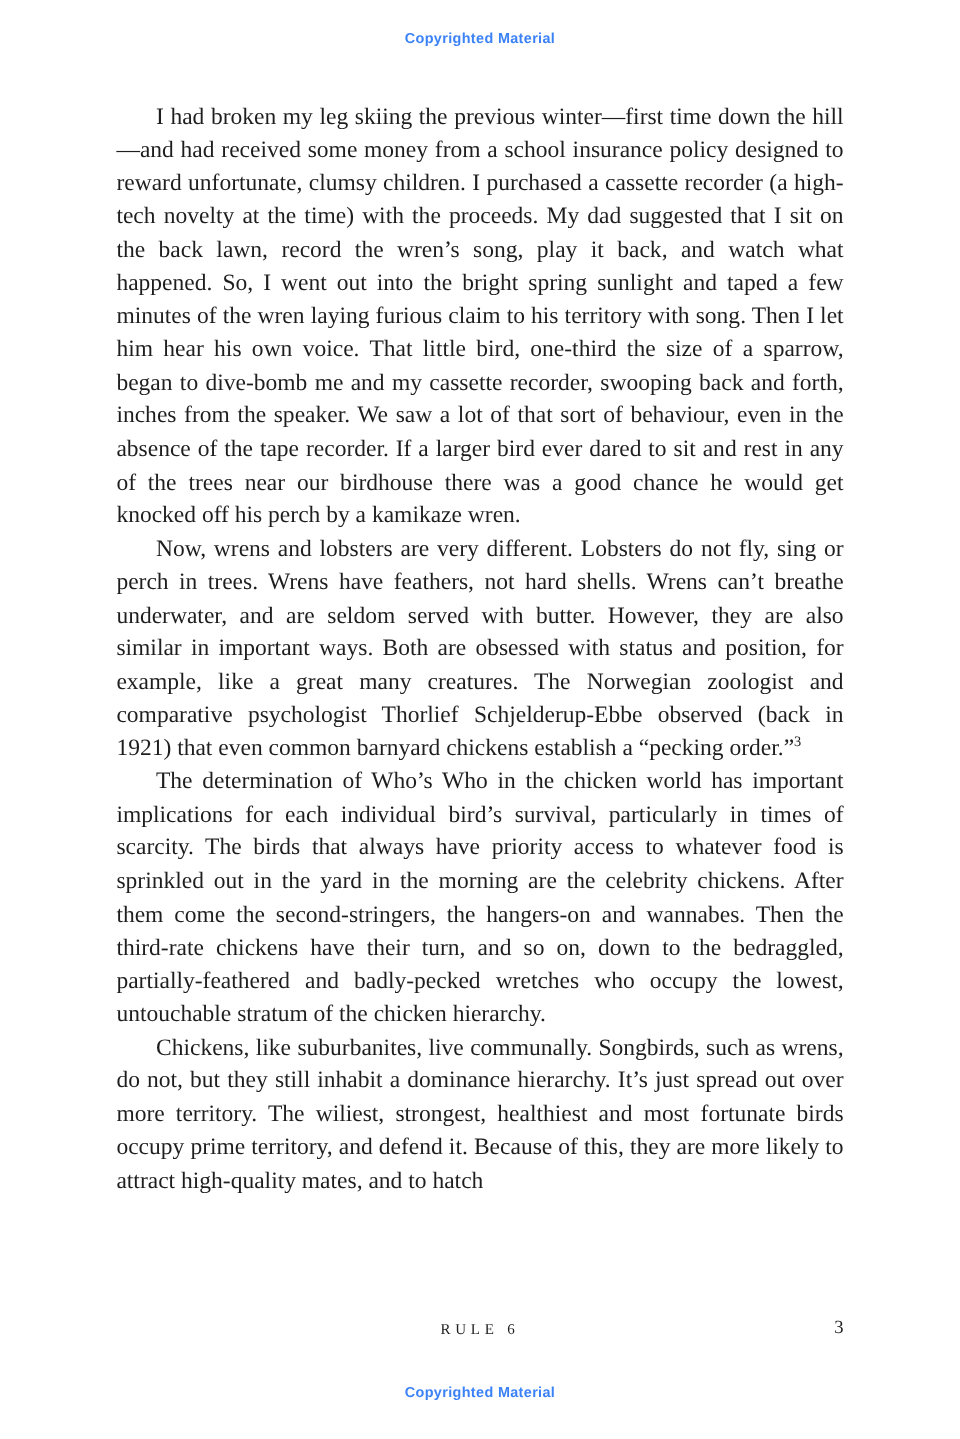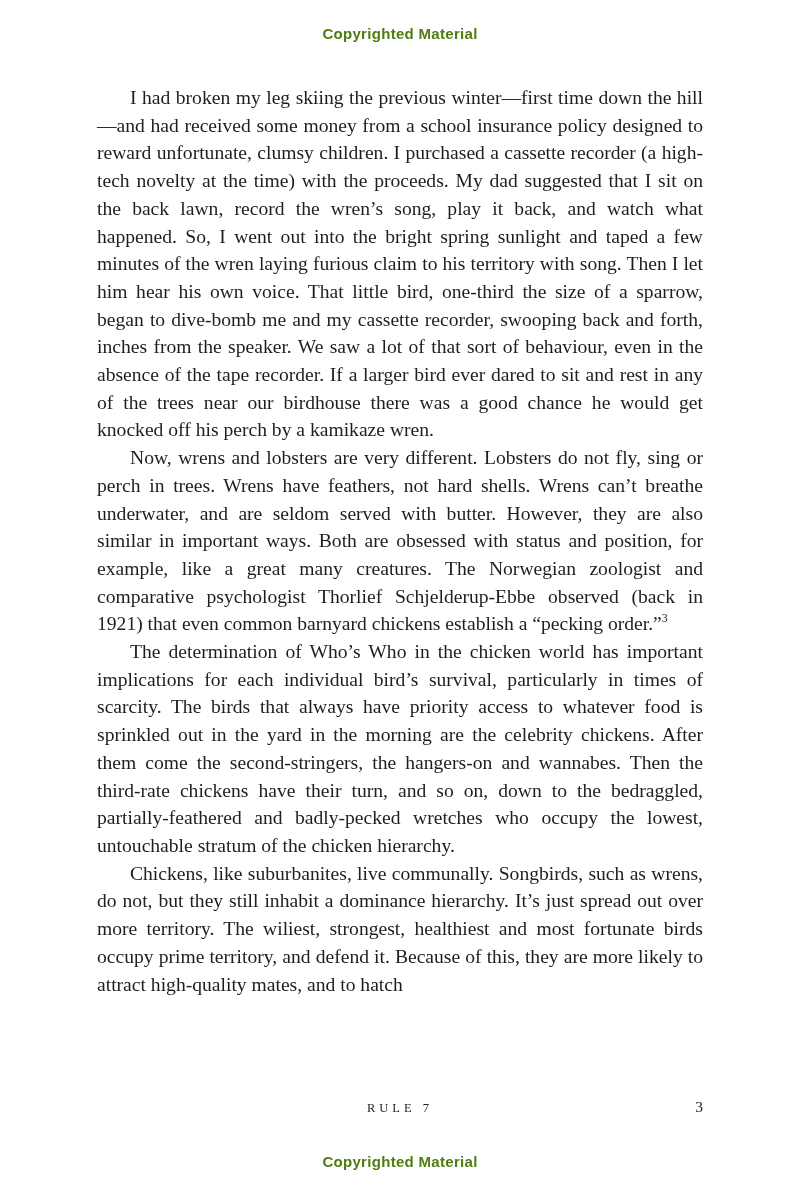--- a/index.html
+++ b/index.html
@@ -15,23 +15,23 @@
     overflow: hidden;
     font-family: "Liberation Serif", serif;
   }
   .copyright-banner {
     position: absolute;
     left: 0;
     width: 800px;
     text-align: center;
     font-family: "Liberation Sans", sans-serif;
     font-weight: bold;
-    font-size: 15px;
+    font-size: 12px;
     letter-spacing: 0.3px;
-    color: #4d7c0f;
+    color: #3b82f6;
   }
   .copyright-banner.top { top: 25px; }
   .copyright-banner.bottom { top: 1153px; }
 
   .text-block {
     position: absolute;
     left: 97px;
     top: 84px;
     width: 606px;
     font-size: 19.6px;
@@ -78,17 +78,17 @@
 <div class="copyright-banner top">Copyrighted Material</div>
 
 <div class="text-block">
   <p><span>I had broken my leg skiing the previous winter—first time down the hill—and had received some money from a school insurance policy designed to reward unfortunate, clumsy children. I purchased a cassette recorder (a high-tech novelty at the time) with the proceeds. My dad suggested that I sit on the back lawn, record the wren’s song, play it back, and watch what happened. So, I went out into the bright spring sunlight and taped a few minutes of the wren laying furious claim to his territory with song. Then I let him hear his own voice. That little bird, one-third the size of a sparrow, began to dive-bomb me and my cassette recorder, swooping back and forth, inches from the speaker. We saw a lot of that sort of behaviour, even in the absence of the tape recorder. If a larger bird ever dared to sit and rest in any of the trees near our birdhouse there was a good chance he would get knocked off his perch by a kamikaze wren.</span></p>
   <p><span>Now, wrens and lobsters are very different. Lobsters do not fly, sing or perch in trees. Wrens have feathers, not hard shells. Wrens can’t breathe underwater, and are seldom served with butter. However, they are also similar in important ways. Both are obsessed with status and position, for example, like a great many creatures. The Norwegian zoologist and comparative psychologist Thorlief Schjelderup-Ebbe observed (back in 1921) that even common barnyard chickens establish a “pecking order.”</span><sup class="footnote-marker">3</sup></p>
   <p><span>The determination of Who’s Who in the chicken world has important implications for each individual bird’s survival, particularly in times of scarcity. The birds that always have priority access to whatever food is sprinkled out in the yard in the morning are the celebrity chickens. After them come the second-stringers, the hangers-on and wannabes. Then the third-rate chickens have their turn, and so on, down to the bedraggled, partially-feathered and badly-pecked wretches who occupy the lowest, untouchable stratum of the chicken hierarchy.</span></p>
   <p><span>Chickens, like suburbanites, live communally. Songbirds, such as wrens, do not, but they still inhabit a dominance hierarchy. It’s just spread out over more territory. The wiliest, strongest, healthiest and most fortunate birds occupy prime territory, and defend it. Because of this, they are more likely to attract high-quality mates, and to hatch</span></p>
 </div>
 
 <div class="page-footer">
-  <span class="running-head">RULE 7</span>
+  <span class="running-head">RULE 6</span>
   <span class="page-number">3</span>
 </div>
 
 <div class="copyright-banner bottom">Copyrighted Material</div>
 
 </body></html>

